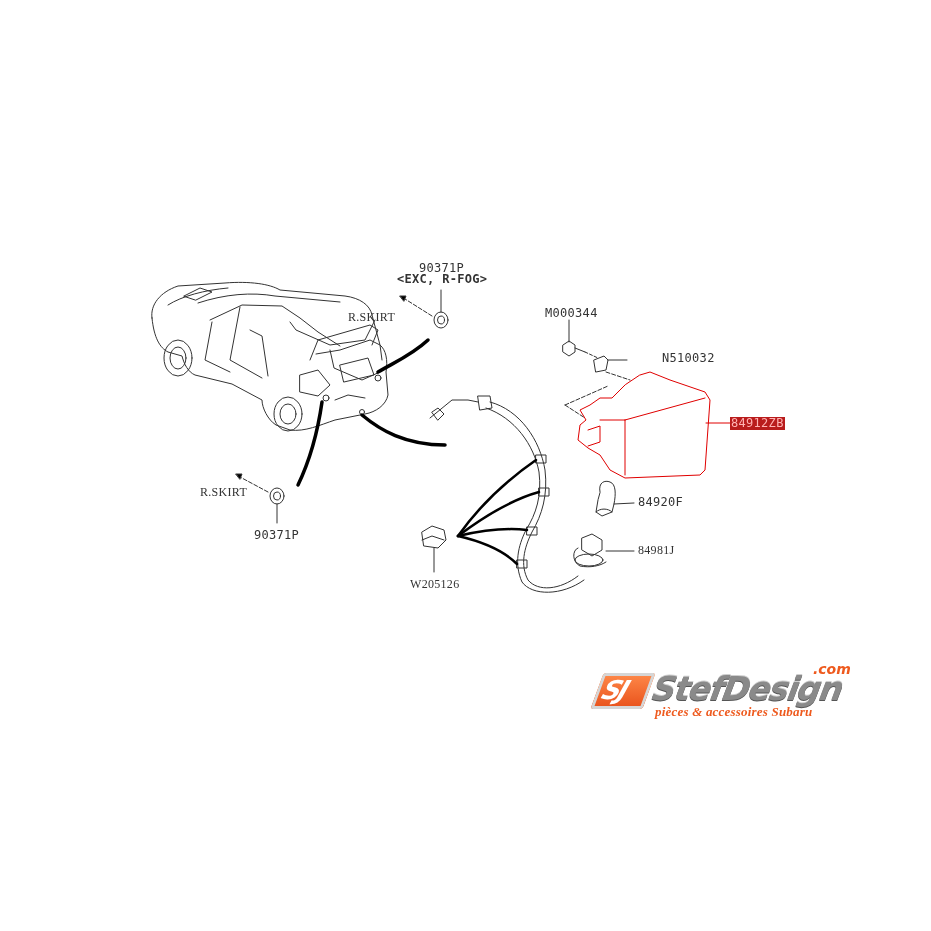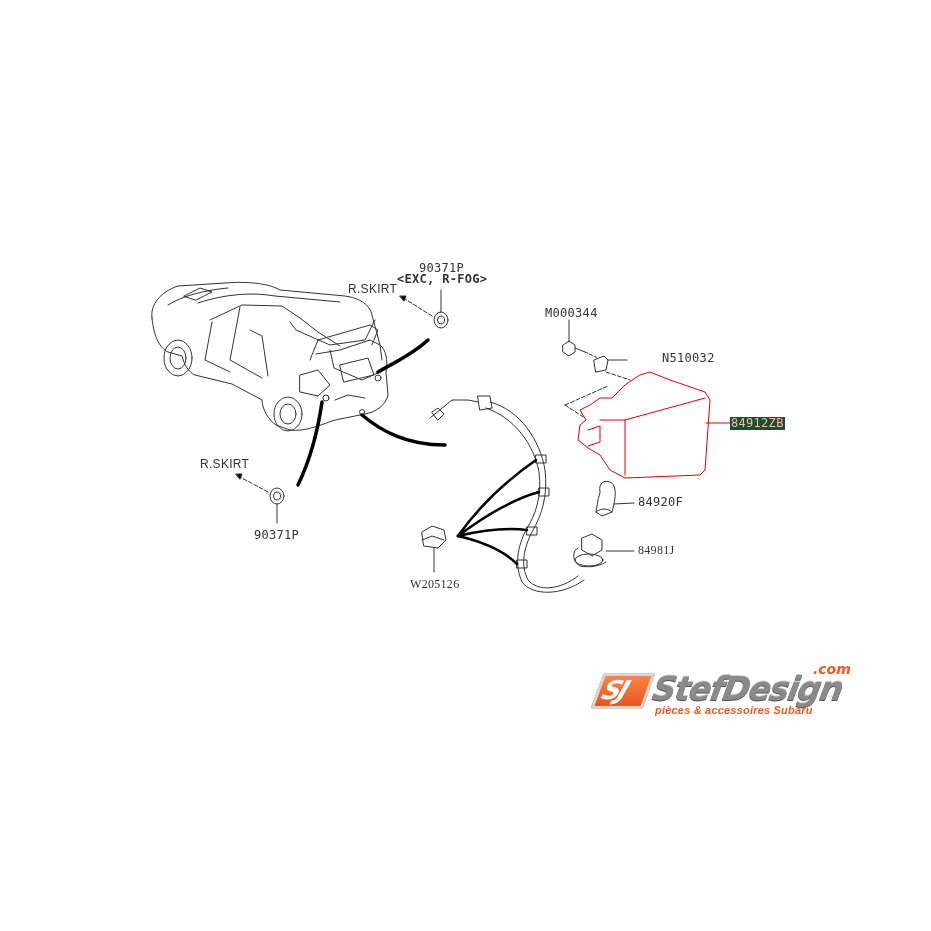--- a/index.html
+++ b/index.html
@@ -1,26 +1,26 @@
 <!DOCTYPE html>
 <html><head>
 <meta charset="utf-8">
 <style>
   html, body { margin:0; padding:0; background:#ffffff; }
   body { width:931px; height:931px; position:relative; overflow:hidden; font-family:"DejaVu Sans Mono", monospace; }
   #diagram { position:absolute; left:0; top:0; width:751px; height:931px; }
   .lbl { position:absolute; font-family:"DejaVu Sans Mono", monospace; font-size:12px; color:#333; letter-spacing:0.3px; white-space:nowrap; line-height:13px; }
-  .lbl.sans { font-family:Liberation Sans, sans-serif; }
-  .lbl.hl { background:#14532d; color:#ffb3b3; padding:0 1px; }
+  .lbl.sans { font-family:Liberation Serif, serif;margin-top:28px; }
+  .lbl.hl { background:#b91c1c; color:#ffb3b3; padding:0 1px; }
   .logo { position:absolute; left:595px; top:665px; width:260px; height:55px; }
   .logo-mark { position:absolute; left:2px; top:8px; width:52px; height:36px; background:linear-gradient(180deg,#ff8a4a,#e8501a); transform:skewX(-20deg); border-radius:3px; box-shadow:0 0 0 3px #d6d6d6 inset; }
   .logo-mark span { position:absolute; left:6px; top:2px; font-family:"DejaVu Sans", sans-serif; font-weight:bold; font-style:italic; font-size:26px; color:#fff; letter-spacing:-3px; }
   .logo-name { position:absolute; left:58px; top:4px; font-family:"DejaVu Sans", sans-serif; font-weight:bold; font-style:italic; font-size:33px; color:#8a8a8a; letter-spacing:-1.5px; text-shadow:0 1px 0 #555, 0 -1px 0 #cfcfcf; transform:skewX(-10deg); }
   .logo-com { position:absolute; left:218px; top:-4px; font-family:"DejaVu Sans", sans-serif; font-weight:bold; font-style:italic; font-size:14px; color:#ee5a1e; }
-  .logo-tag { position:absolute; left:60px; top:39px; font-family:Liberation Sans, sans-serif; font-weight:bold; font-style:italic; font-size:11px; color:#ee5a1e; letter-spacing:0.2px; }
+  .logo-tag { position:absolute; left:60px; top:39px; font-family:Liberation Serif, serif; font-weight:bold; font-style:italic; font-size:13px; color:#ee5a1e; letter-spacing:0.2px; }
 </style>
 </head>
 <body>
 
 <div id="diagram">
   <svg width="931" height="931" viewBox="0 0 931 931" xmlns="http://www.w3.org/2000/svg">
     <g fill="none" stroke="#333" stroke-width="1" stroke-linejoin="round" stroke-linecap="round">
 
       <g>
         <path d="M152 318 C150 305 160 292 178 286 L225 283 C250 281 270 284 280 290 L345 296 C360 298 370 305 372 315 L380 345 C386 350 388 360 386 372 L388 395 C386 405 376 412 365 414 L335 420 C320 425 305 432 290 430 L276 425 C268 420 262 408 262 400 L232 384 L195 375 C188 372 184 364 182 356 L168 352 C160 348 154 338 152 318 Z"></path>

